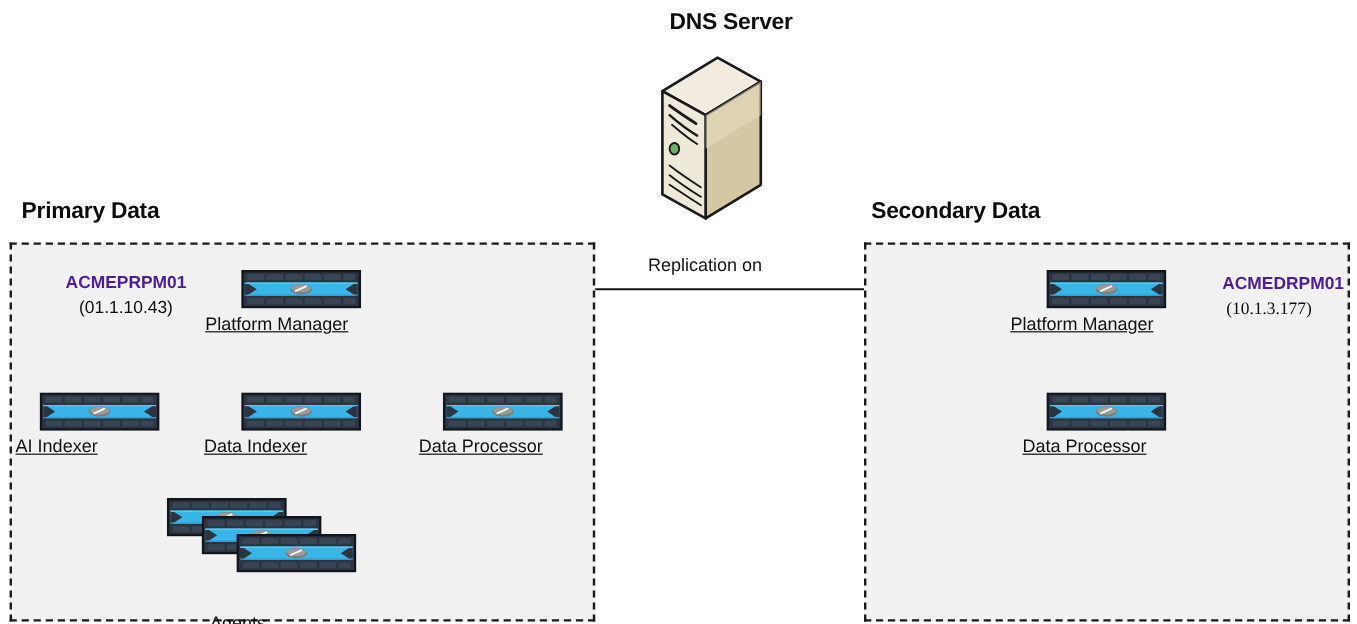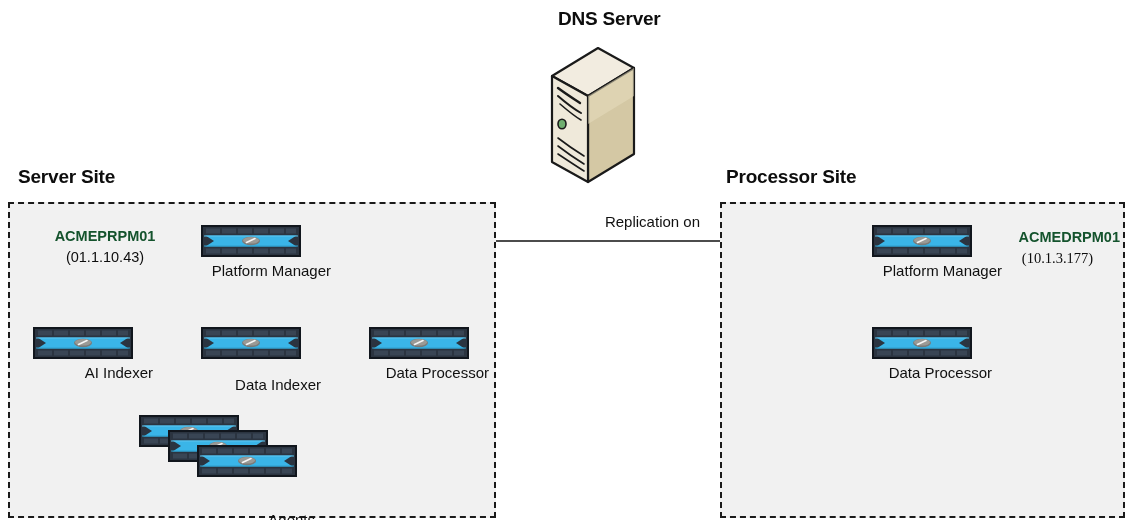--- a/index.html
+++ b/index.html
@@ -42,30 +42,31 @@
     height: 32px;
   }
   .device svg { display: block; }
 
   .device-label {
     position: absolute;
     font-family: "Liberation Sans", sans-serif;
     font-size: 15px;
     color: #101010;
     white-space: nowrap;
-    text-align: right;
+    text-align: left;
+    text-decoration: underline;
   }
 
   
   .host-name {
     position: absolute;
     font-family: "Liberation Sans", sans-serif;
     font-weight: bold;
     font-size: 14.5px;
-    color: #14532d;
+    color: #4c1d95;
     white-space: nowrap;
     text-align: center;
   }
   .host-ip {
     position: absolute;
     font-family: "Liberation Sans", sans-serif;
     font-size: 14.5px;
     color: #0d0d0d;
     white-space: nowrap;
     text-align: center;
@@ -91,21 +92,21 @@
     left: 0;
     top: 0;
     pointer-events: none;
   }
   .conn-label {
     position: absolute;
     font-family: "Liberation Sans", sans-serif;
     font-size: 15px;
     color: #101010;
     line-height: 21px;
-    text-align: right;
+    text-align: left;
     white-space: nowrap;
     background: #ffffff;
     padding: 0 4px;
   }
 </style>
 </head>
 <body>
 
 <div id="canvas">
 
@@ -173,21 +174,21 @@
     <svg width="92" height="140" viewBox="0 0 92 140">
         <use href="#tower-server"></use>
       </svg>
   </div>
 
   <svg class="connector" width="1131" height="520">
     <line x1="301" y1="241" x2="862" y2="241" stroke="#111111" stroke-width="1.7"></line>
     <polygon points="862,234.5 878,241 862,247.5" fill="#111111"></polygon>
   </svg>
 
-  <div class="site-title" style="left:18px; top:166px;">Server Site</div>
+  <div class="site-title" style="left:18px; top:166px;">Primary Data</div>
 
   <div class="site-box" style="left:8px; top:202px; width:488px; height:316px;"></div>
 
   <div class="host-name" style="left:40px; top:228px; width:130px;">ACMEPRPM01</div>
   <div class="host-ip" style="left:40px; top:249px; width:130px;">(01.1.10.43)</div>
 
   <div class="device" style="left:201px; top:225px;">
     <svg width="100" height="32" viewBox="0 0 100 32">
         <use href="#appliance"></use>
       </svg>
@@ -199,21 +200,21 @@
         <use href="#appliance"></use>
       </svg>
   </div>
   <div class="device-label" style="left:13px; top:364px; width:140px;">AI Indexer</div>
 
   <div class="device" style="left:201px; top:327px;">
     <svg width="100" height="32" viewBox="0 0 100 32">
         <use href="#appliance"></use>
       </svg>
   </div>
-  <div class="device-label" style="left:181px; top:364px; width:140px;margin-top:12px;">Data Indexer</div>
+  <div class="device-label" style="left:170px; top:364px; width:140px;">Data Indexer</div>
 
   <div class="device" style="left:369px; top:327px;">
     <svg width="100" height="32" viewBox="0 0 100 32">
         <use href="#appliance"></use>
       </svg>
   </div>
   <div class="device-label" style="left:349px; top:364px; width:140px;">Data Processor</div>
 
   <div class="device" style="left:139px; top:415px; z-index:3;">
     <svg width="100" height="32" viewBox="0 0 100 32">
@@ -225,21 +226,21 @@
         <use href="#appliance"></use>
       </svg>
   </div>
   <div class="device" style="left:197px; top:445px; z-index:5;">
     <svg width="100" height="32" viewBox="0 0 100 32">
         <use href="#appliance"></use>
       </svg>
   </div>
   <div class="device-label" style="left:175px; top:474px; width:140px; z-index:6;margin-top:37px;">Agents</div>
 
-  <div class="site-title" style="left:726px; top:166px;">Processor Site</div>
+  <div class="site-title" style="left:726px; top:166px;">Secondary Data</div>
 
   <div class="site-box" style="left:720px; top:202px; width:405px; height:316px;"></div>
 
   <div class="device" style="left:872px; top:225px;">
     <svg width="100" height="32" viewBox="0 0 100 32">
         <use href="#appliance"></use>
       </svg>
   </div>
   <div class="device-label" style="left:842px; top:262px; width:160px;">Platform Manager</div>
 

